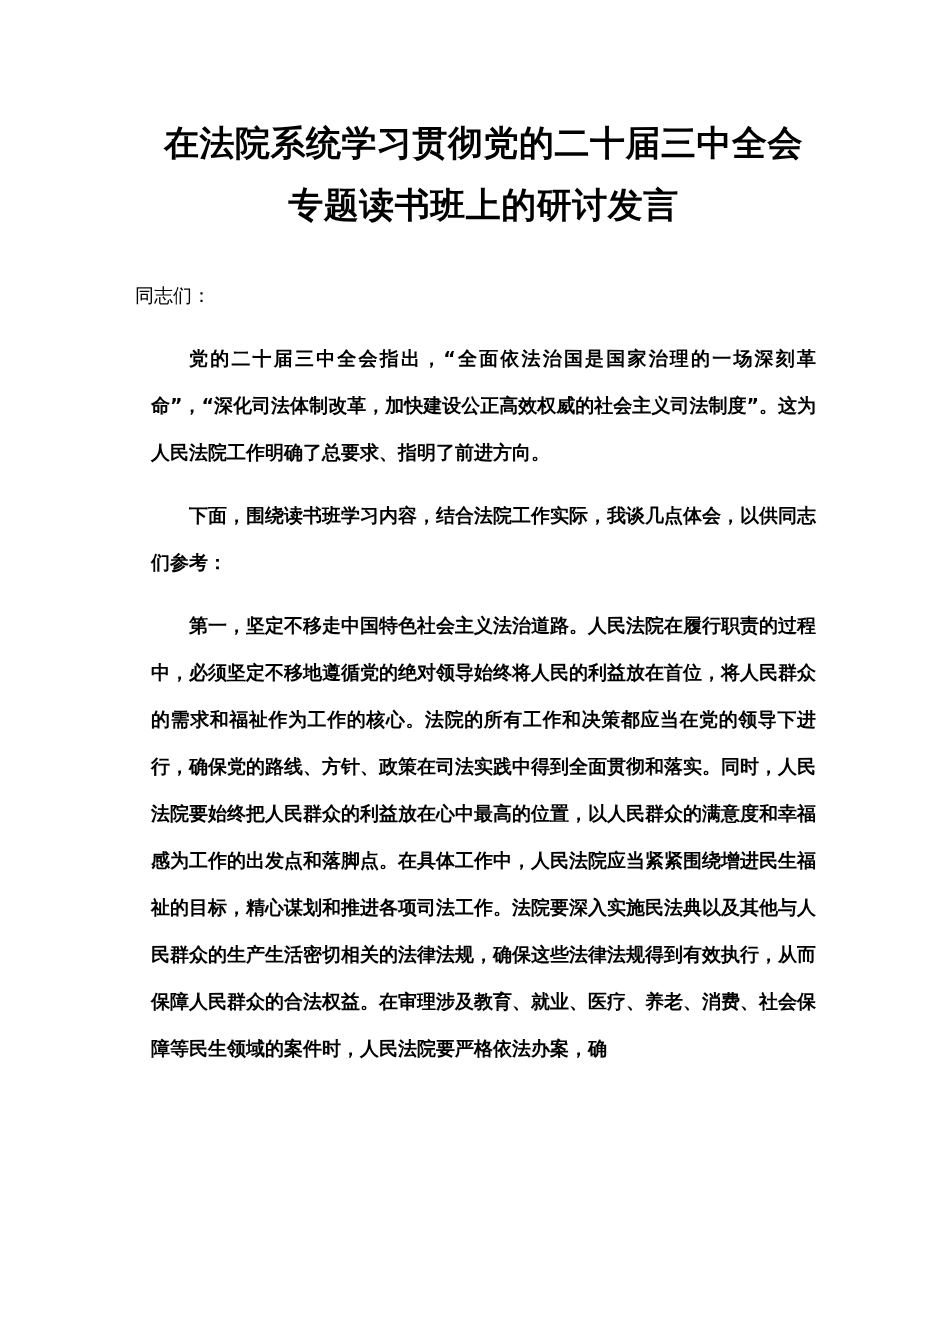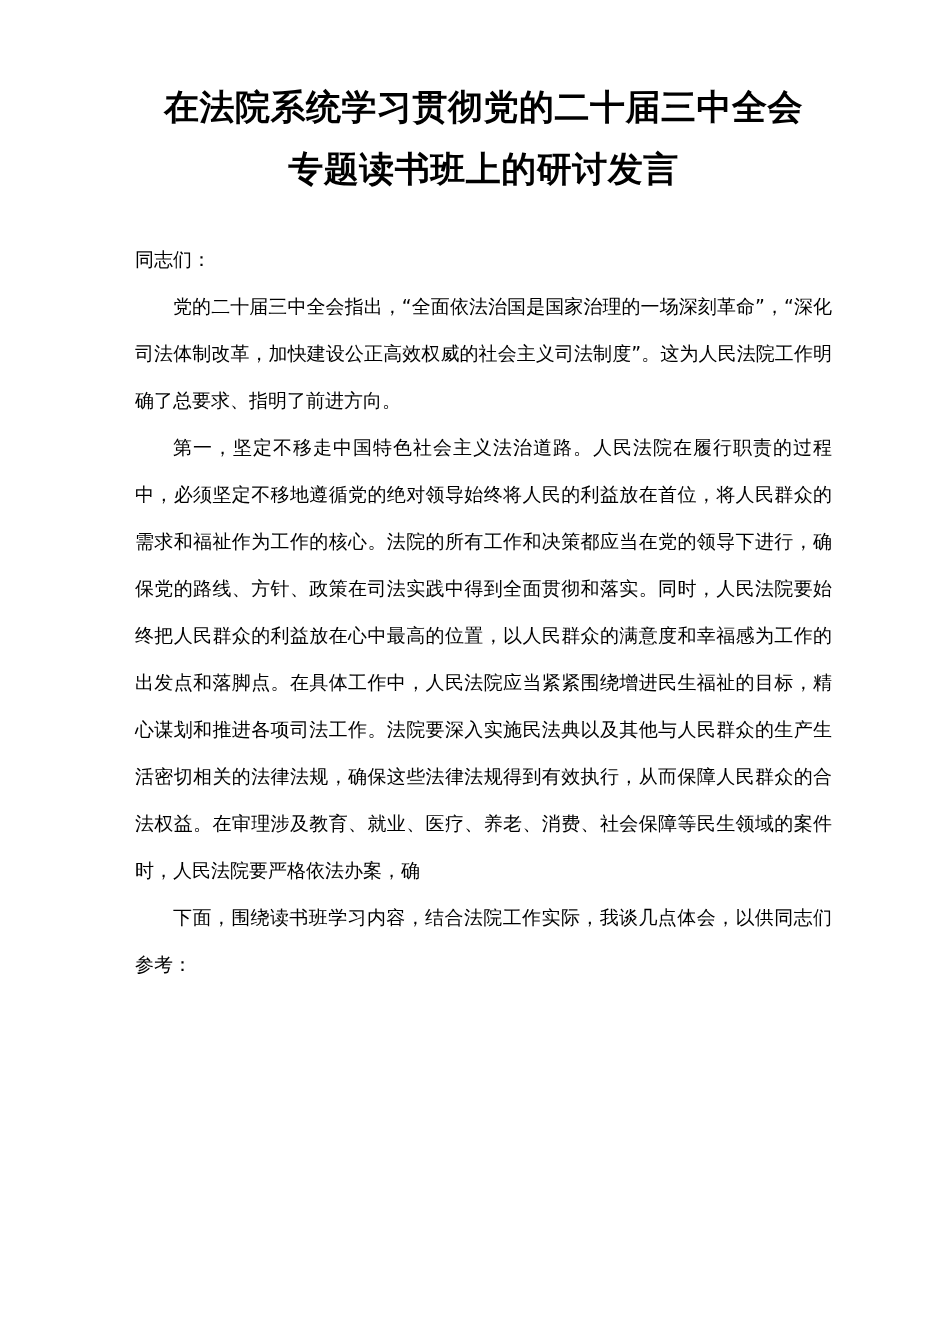--- a/index.html
+++ b/index.html
@@ -12,21 +12,21 @@
     height: 1344px;
     font-family: "DejaVu Sans", "Liberation Sans", sans-serif;
     color: #000000;
     overflow: hidden;
   }
   .page {
     position: relative;
     width: 950px;
     height: 1344px;
     box-sizing: border-box;
-    padding: 76px 118px 0 135px;
+    padding: 112px 118px 0 135px;
     background: #ffffff;
   }
   .doc-title {
     font-family: "DejaVu Serif", "Liberation Serif", serif;
     font-weight: bold;
     font-size: 35px;
     line-height: 62px;
     text-align: center;
     letter-spacing: 0.5px;
     margin: 0 0 36px 0;
@@ -42,34 +42,35 @@
     line-height: 47px;
     text-align: justify;
     text-justify: inter-character;
     color: #000000;
   }
   .salutation {
     margin: 0 0 0 0;
     text-indent: 0;
   }
   .para {
-    margin: 0;
+    margin: 16px;
     text-indent: 2em;
+    font-weight: bold;
   }
 </style>
 </head>
 <body>
 
 <div class="page">
 
   <h1 class="doc-title">
     <span class="title-line">在法院系统学习贯彻党的二十届三中全会</span>
     <span class="title-line">专题读书班上的研讨发言</span>
   </h1>
 
   <div class="body-text">
     <p class="salutation">同志们：</p>
     <p class="para">党的二十届三中全会指出，“全面依法治国是国家治理的一场深刻革命”，“深化司法体制改革，加快建设公正高效权威的社会主义司法制度”。这为人民法院工作明确了总要求、指明了前进方向。</p>
+    <p class="para">下面，围绕读书班学习内容，结合法院工作实际，我谈几点体会，以供同志们参考：</p>
     <p class="para">第一，坚定不移走中国特色社会主义法治道路。人民法院在履行职责的过程中，必须坚定不移地遵循党的绝对领导始终将人民的利益放在首位，将人民群众的需求和福祉作为工作的核心。法院的所有工作和决策都应当在党的领导下进行，确保党的路线、方针、政策在司法实践中得到全面贯彻和落实。同时，人民法院要始终把人民群众的利益放在心中最高的位置，以人民群众的满意度和幸福感为工作的出发点和落脚点。在具体工作中，人民法院应当紧紧围绕增进民生福祉的目标，精心谋划和推进各项司法工作。法院要深入实施民法典以及其他与人民群众的生产生活密切相关的法律法规，确保这些法律法规得到有效执行，从而保障人民群众的合法权益。在审理涉及教育、就业、医疗、养老、消费、社会保障等民生领域的案件时，人民法院要严格依法办案，确</p>
-    <p class="para">下面，围绕读书班学习内容，结合法院工作实际，我谈几点体会，以供同志们参考：</p>
   </div>
 
 </div>
 
 </body></html>

